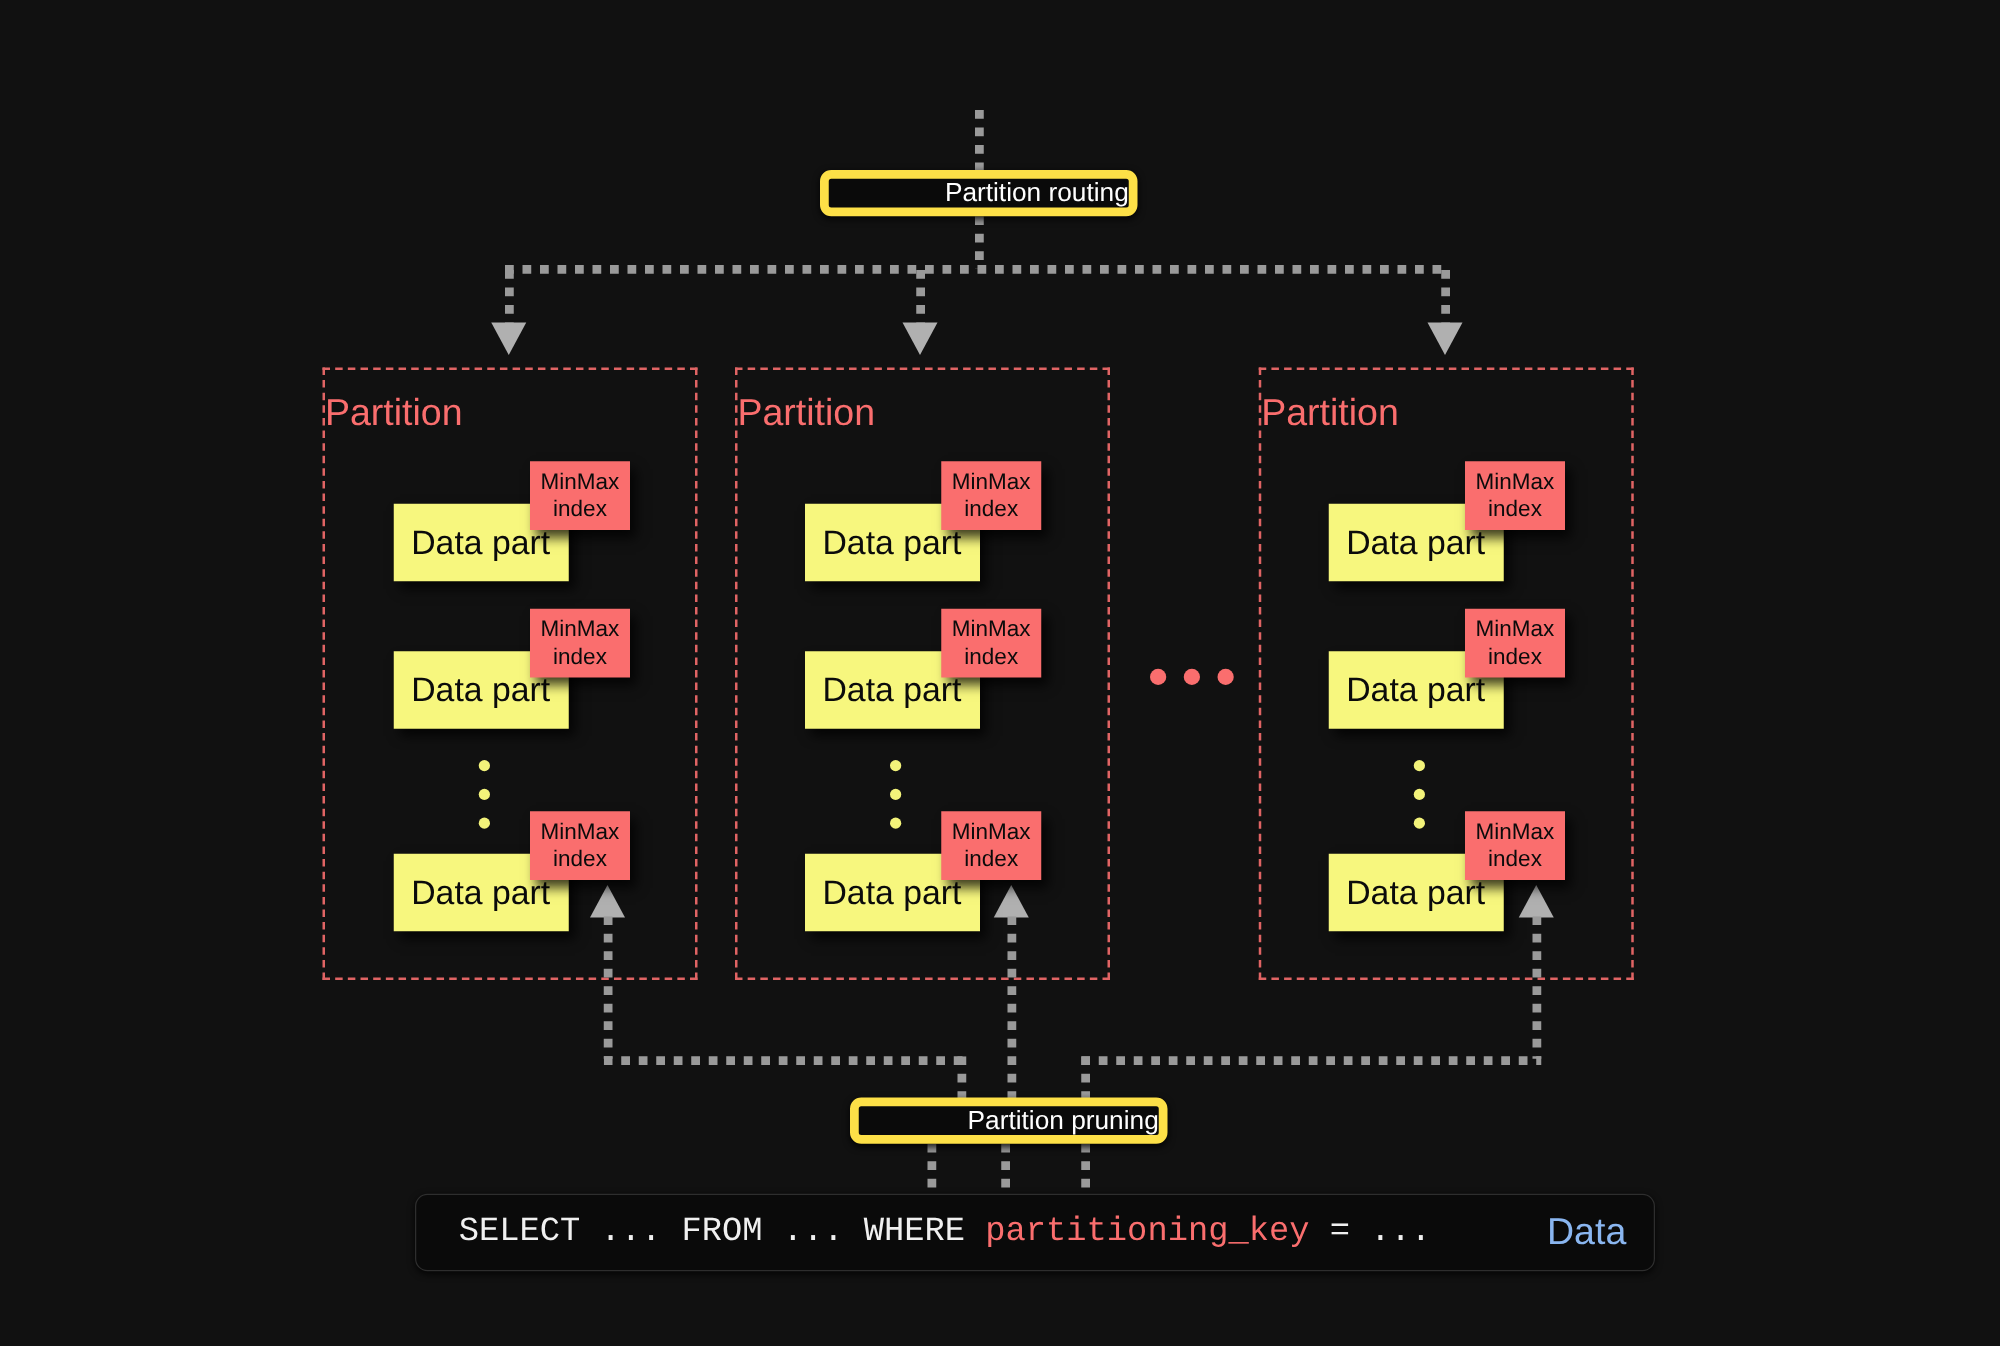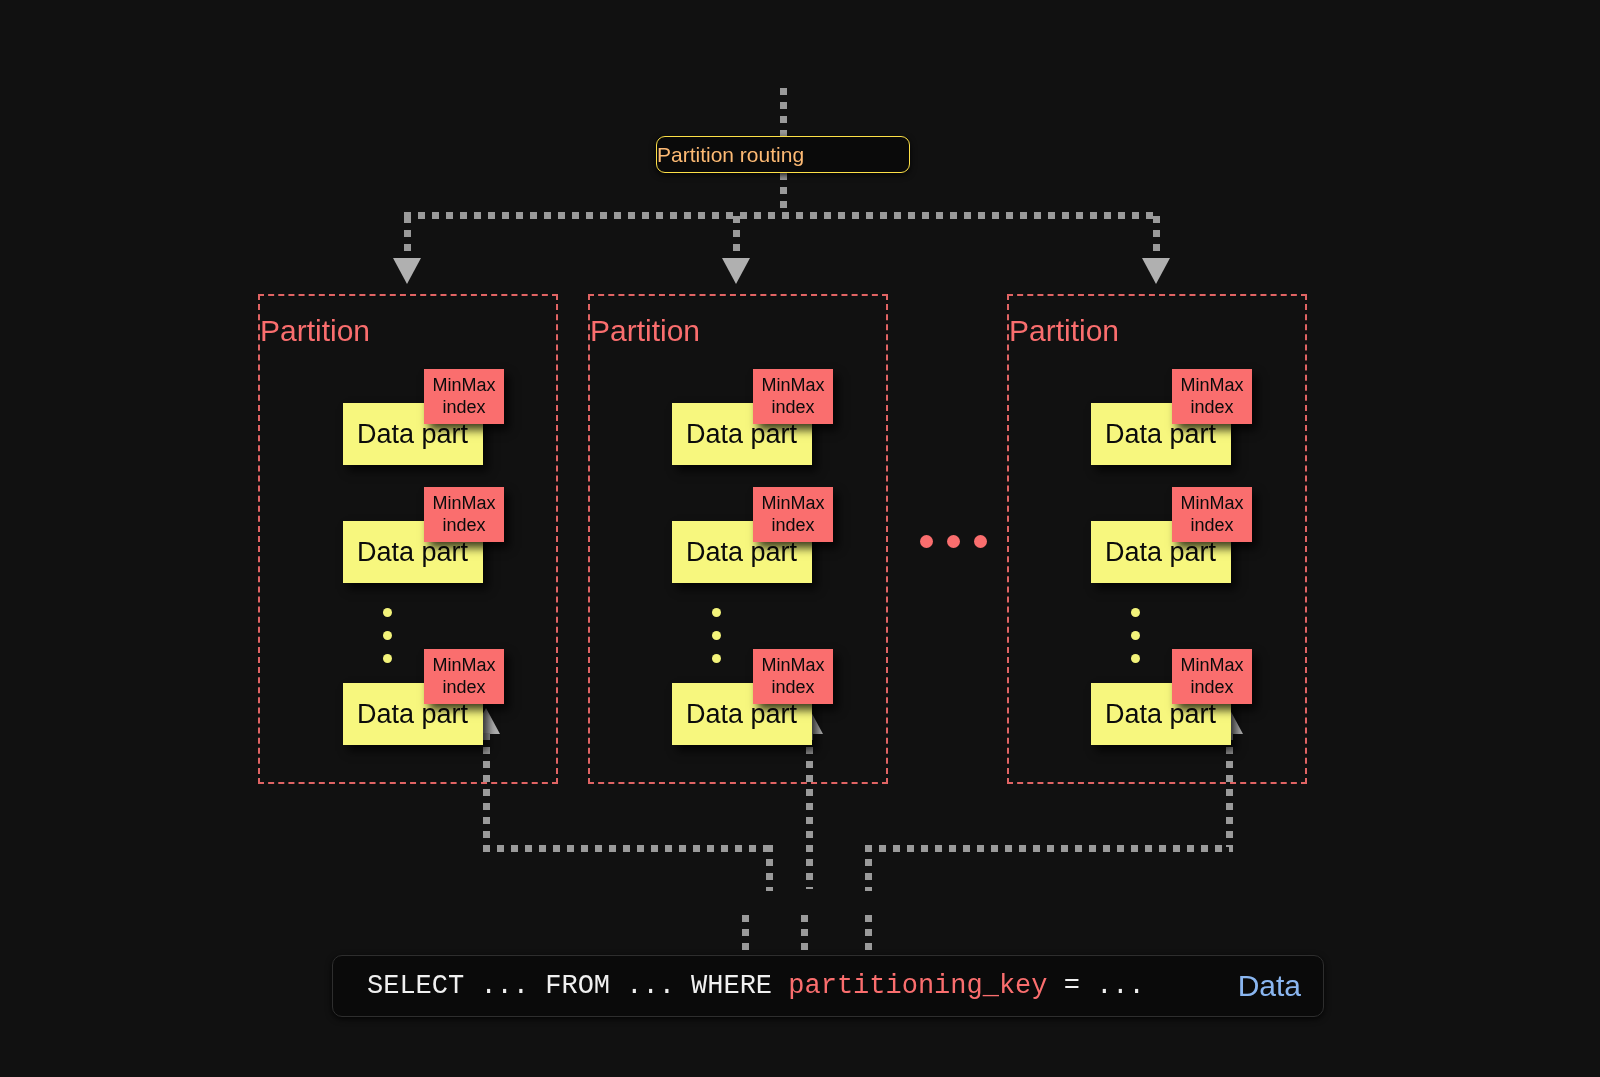--- a/index.html
+++ b/index.html
@@ -44,27 +44,27 @@
   .row-cell {
     width: 60px;
     height: 20px;
     background: #7d7d7d;
   }
 
   
   .pill {
     position: absolute;
     background: #0a0a0a;
-    border: 1px solid #fde047;
+    border: 7px solid #fde047;
     border-radius: 9px;
-    color: #fdba74;
+    color: #ffffff;
     font-size: 21px;
     display: flex;
     align-items: center;
-    justify-content: flex-start;
+    justify-content: flex-end;
     box-sizing: border-box;
     box-shadow: 0 2px 6px rgba(0,0,0,.85);
     z-index: 6;
   }
 
   
   .dot-h {
     position: absolute;
     height: 7px;
     background-image: linear-gradient(to right, #9a9a9a 0 7px, transparent 7px 14px);
@@ -115,21 +115,20 @@
     position: absolute;
     background: #f7f77e;
     color: #0b0b0b;
     font-size: 27px;
     display: flex;
     align-items: center;
     box-sizing: border-box;
     padding-left: 14px;
     box-shadow: 5px 6px 9px rgba(0,0,0,.75);
     z-index: 2;
-    margin-left: 28px;
   }
   .minmax {
     position: absolute;
     background: #fa6e6e;
     color: #0b0b0b;
     font-size: 18px;
     line-height: 1.22;
     text-align: center;
     display: flex;
     align-items: center;
@@ -302,20 +301,23 @@
 
   <div class="arrow-up" style="left:1215px; top:708px;"></div>
   <div class="dot-v" style="left:1226px; top:733px; height:114px;"></div>
 
   <div class="dot-h" style="left:483px; top:845px; width:290px;"></div>
   <div class="dot-h" style="left:865px; top:845px; width:368px;"></div>
 
   <div class="dot-v" style="left:766px; top:845px; height:46px;"></div>
   <div class="dot-v" style="left:865px; top:845px; height:46px;"></div>
 
+  <div class="pill" style="left:680px; top:878px; width:254px; height:37px;">
+    <span>Partition pruning</span>
+  </div>
 
   <div class="dot-v" style="left:742px; top:915px; height:42px;"></div>
   <div class="dot-v" style="left:801px; top:915px; height:42px;"></div>
   <div class="dot-v" style="left:865px; top:915px; height:42px;"></div>
 
   <div class="bar" style="left:288px; top:955px; width:992px; height:62px;margin-left:44px;">
     <div class="code"><span>SELECT ... FROM ... WHERE </span><span class="kw">partitioning_key</span><span> = ...</span></div>
     <div class="bar-label">Data</div>
   </div>
 

